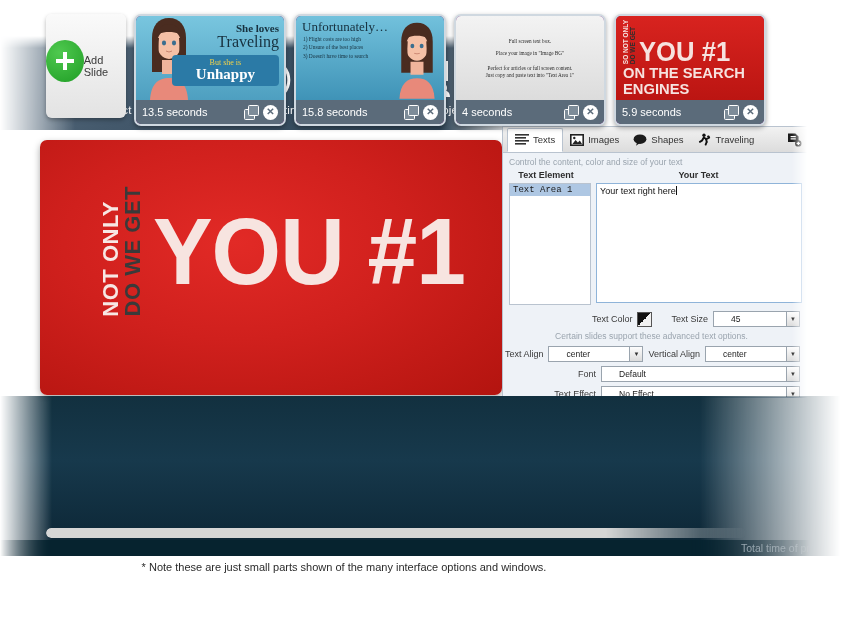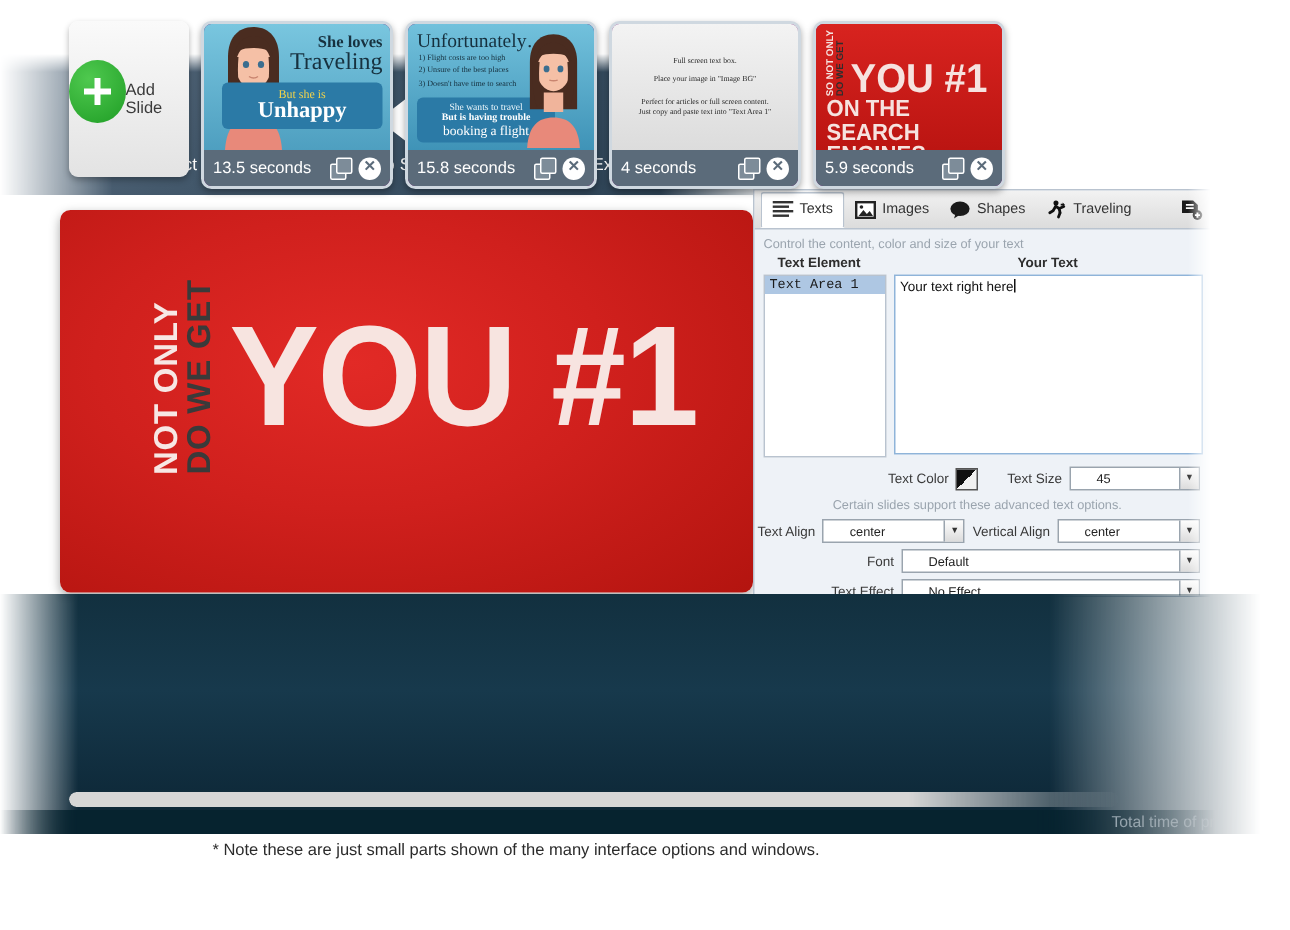--- a/index.html
+++ b/index.html
@@ -140,21 +140,21 @@
     cursor:pointer;box-shadow:0 2px 4px rgba(0,0,0,.3);
   }
   #plus{
     width:42px;height:42px;border-radius:50%;
     background:radial-gradient(circle at 35% 30%,#4fc94f,#1f9d25);
     display:flex;align-items:center;justify-content:center;margin-bottom:10px;
   }
   #addslide .lbl{font-size:11px;color:#3a3a3a;}
 
   .thumb{
-    width:128px;height:112px;border-radius:7px;overflow:hidden;position:relative;
+    width:152px;height:112px;border-radius:7px;overflow:hidden;position:relative;
     border:2px solid #cfd8e0;box-sizing:border-box;cursor:pointer;
     background:#701a75;box-shadow:0 2px 5px rgba(0,0,0,.35);
   }
   .thumb .art{position:absolute;left:0;top:0;right:0;bottom:24px;overflow:hidden;}
   .thumb .bar{
     position:absolute;left:0;right:0;bottom:0;height:24px;
     background:#5b6b7a;display:flex;align-items:center;justify-content:space-between;
     padding:0 6px;box-sizing:border-box;
   }
   .thumb .secs{color:#fff;font-size:11px;}
@@ -471,25 +471,20 @@
     </div>
 
     <div class="thumb">
       <div class="art t2">
         <div class="unf">Unfortunately…</div>
         <div class="bul">
           <div>1) Flight costs are too high</div>
           <div>2) Unsure of the best places</div>
           <div>3) Doesn't have time to search</div>
         </div>
-        <div class="box">
-          <div class="b1">She wants to travel</div>
-          <div class="b2">But is having trouble</div>
-          <div class="b3">booking a flight</div>
-        </div>
         <svg class="person" width="50" height="84" viewBox="0 0 54 88">
           <path fill="#4a2c20" d="M10 26c0-12 6-20 17-20s17 8 17 20v34H10z"></path>
           <path fill="#e8897a" d="M8 88c1-16 8-22 19-22s18 6 19 22z"></path>
           <path fill="#f0b49b" d="M20 48h14v14H20z"></path>
           <ellipse cx="27" cy="32" rx="12" ry="15" fill="#f5c0a6"></ellipse>
           <path fill="#4a2c20" d="M14 28c0-10 6-16 13-16s13 6 13 16c0-6-5-8-13-8s-13 2-13 8z"></path>
           <path fill="#4a2c20" d="M12 26c-1 16 1 26 3 32l4-3c-2-8-3-18-2-29zM42 26c1 16-1 26-3 32l-4-3c2-8 3-18 2-29z"></path>
           <ellipse cx="22" cy="31" rx="2.1" ry="2.4" fill="#3b6e8f"></ellipse>
           <ellipse cx="32" cy="31" rx="2.1" ry="2.4" fill="#3b6e8f"></ellipse>
           <path stroke="#c98570" stroke-width="1" fill="none" d="M24 39q3 1 6 0"></path>

